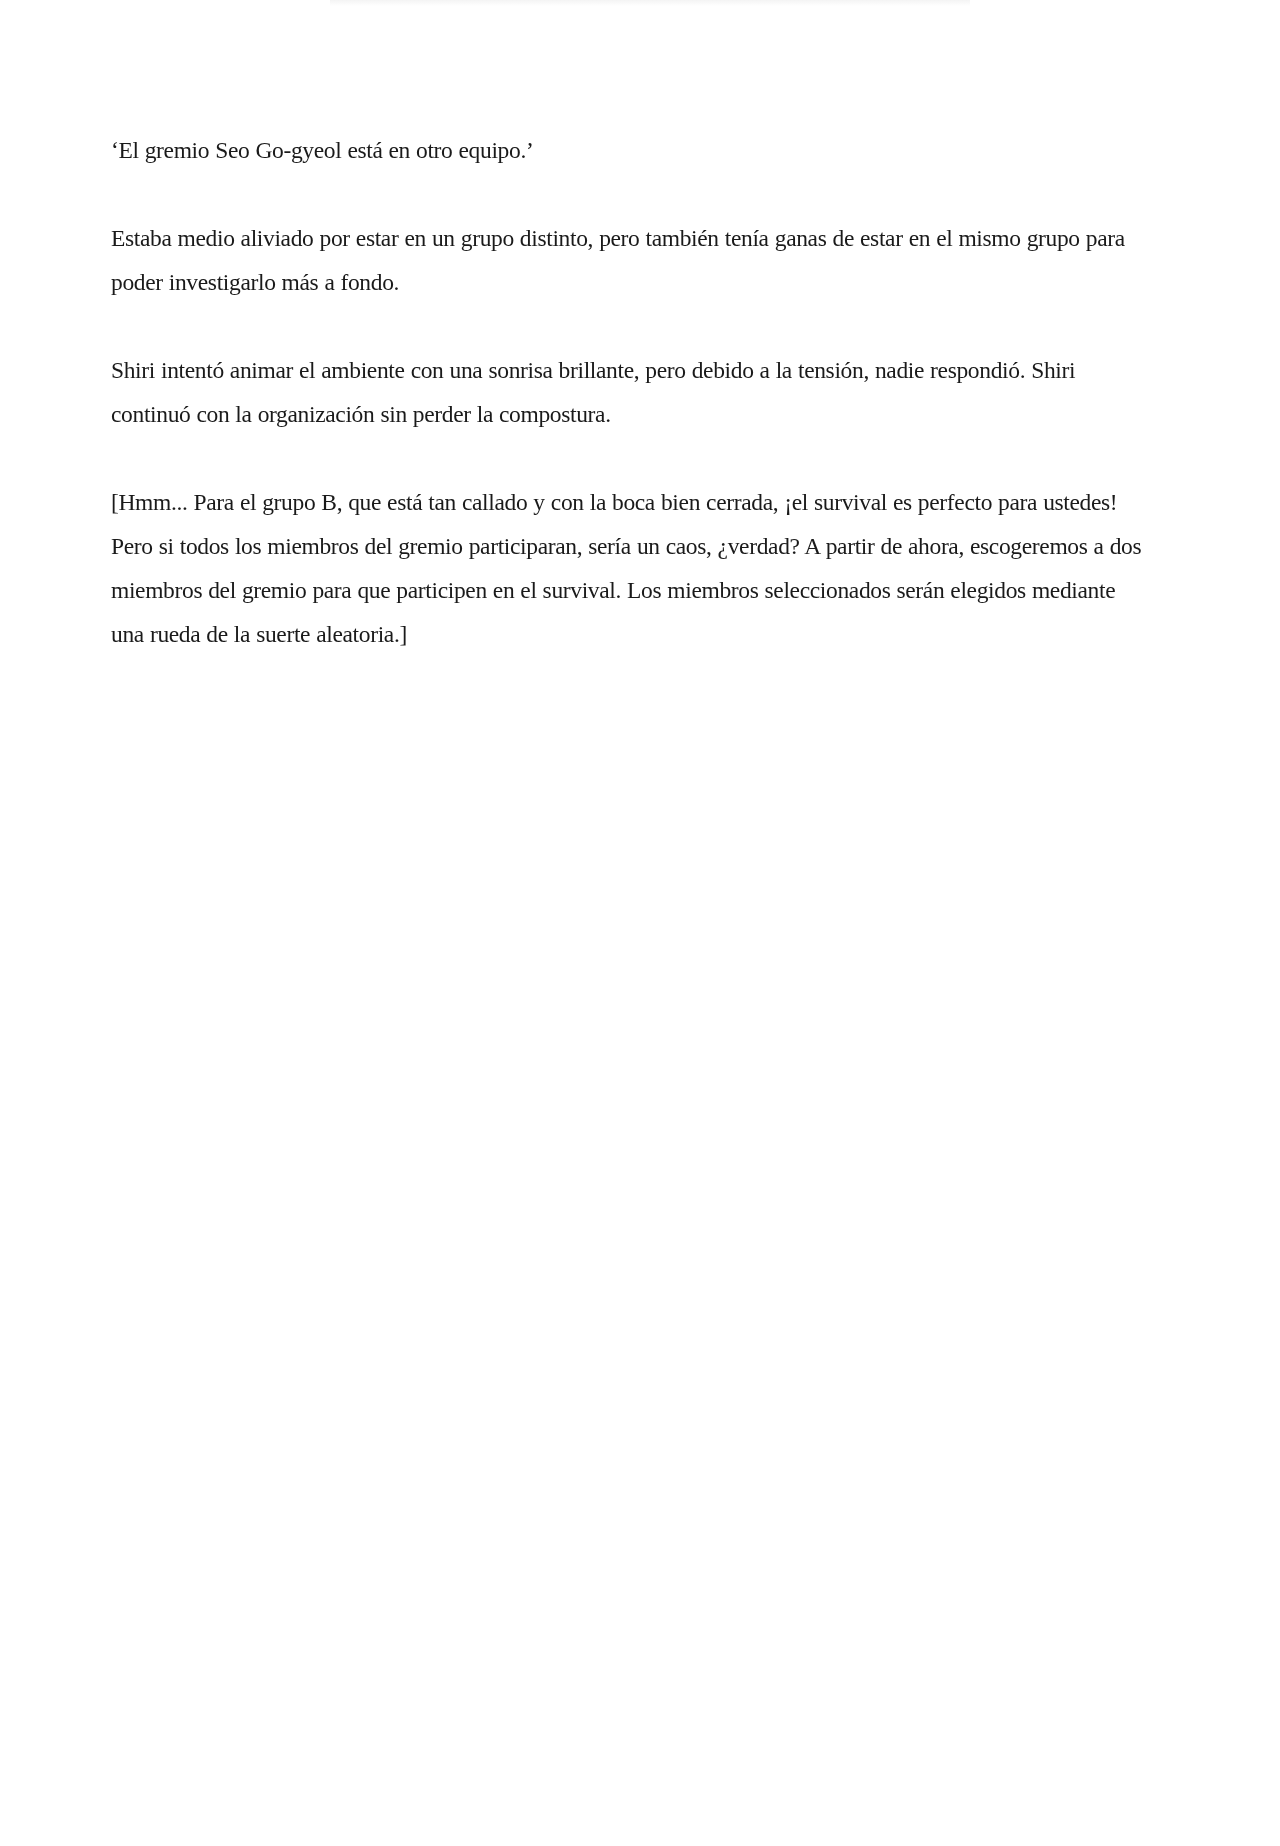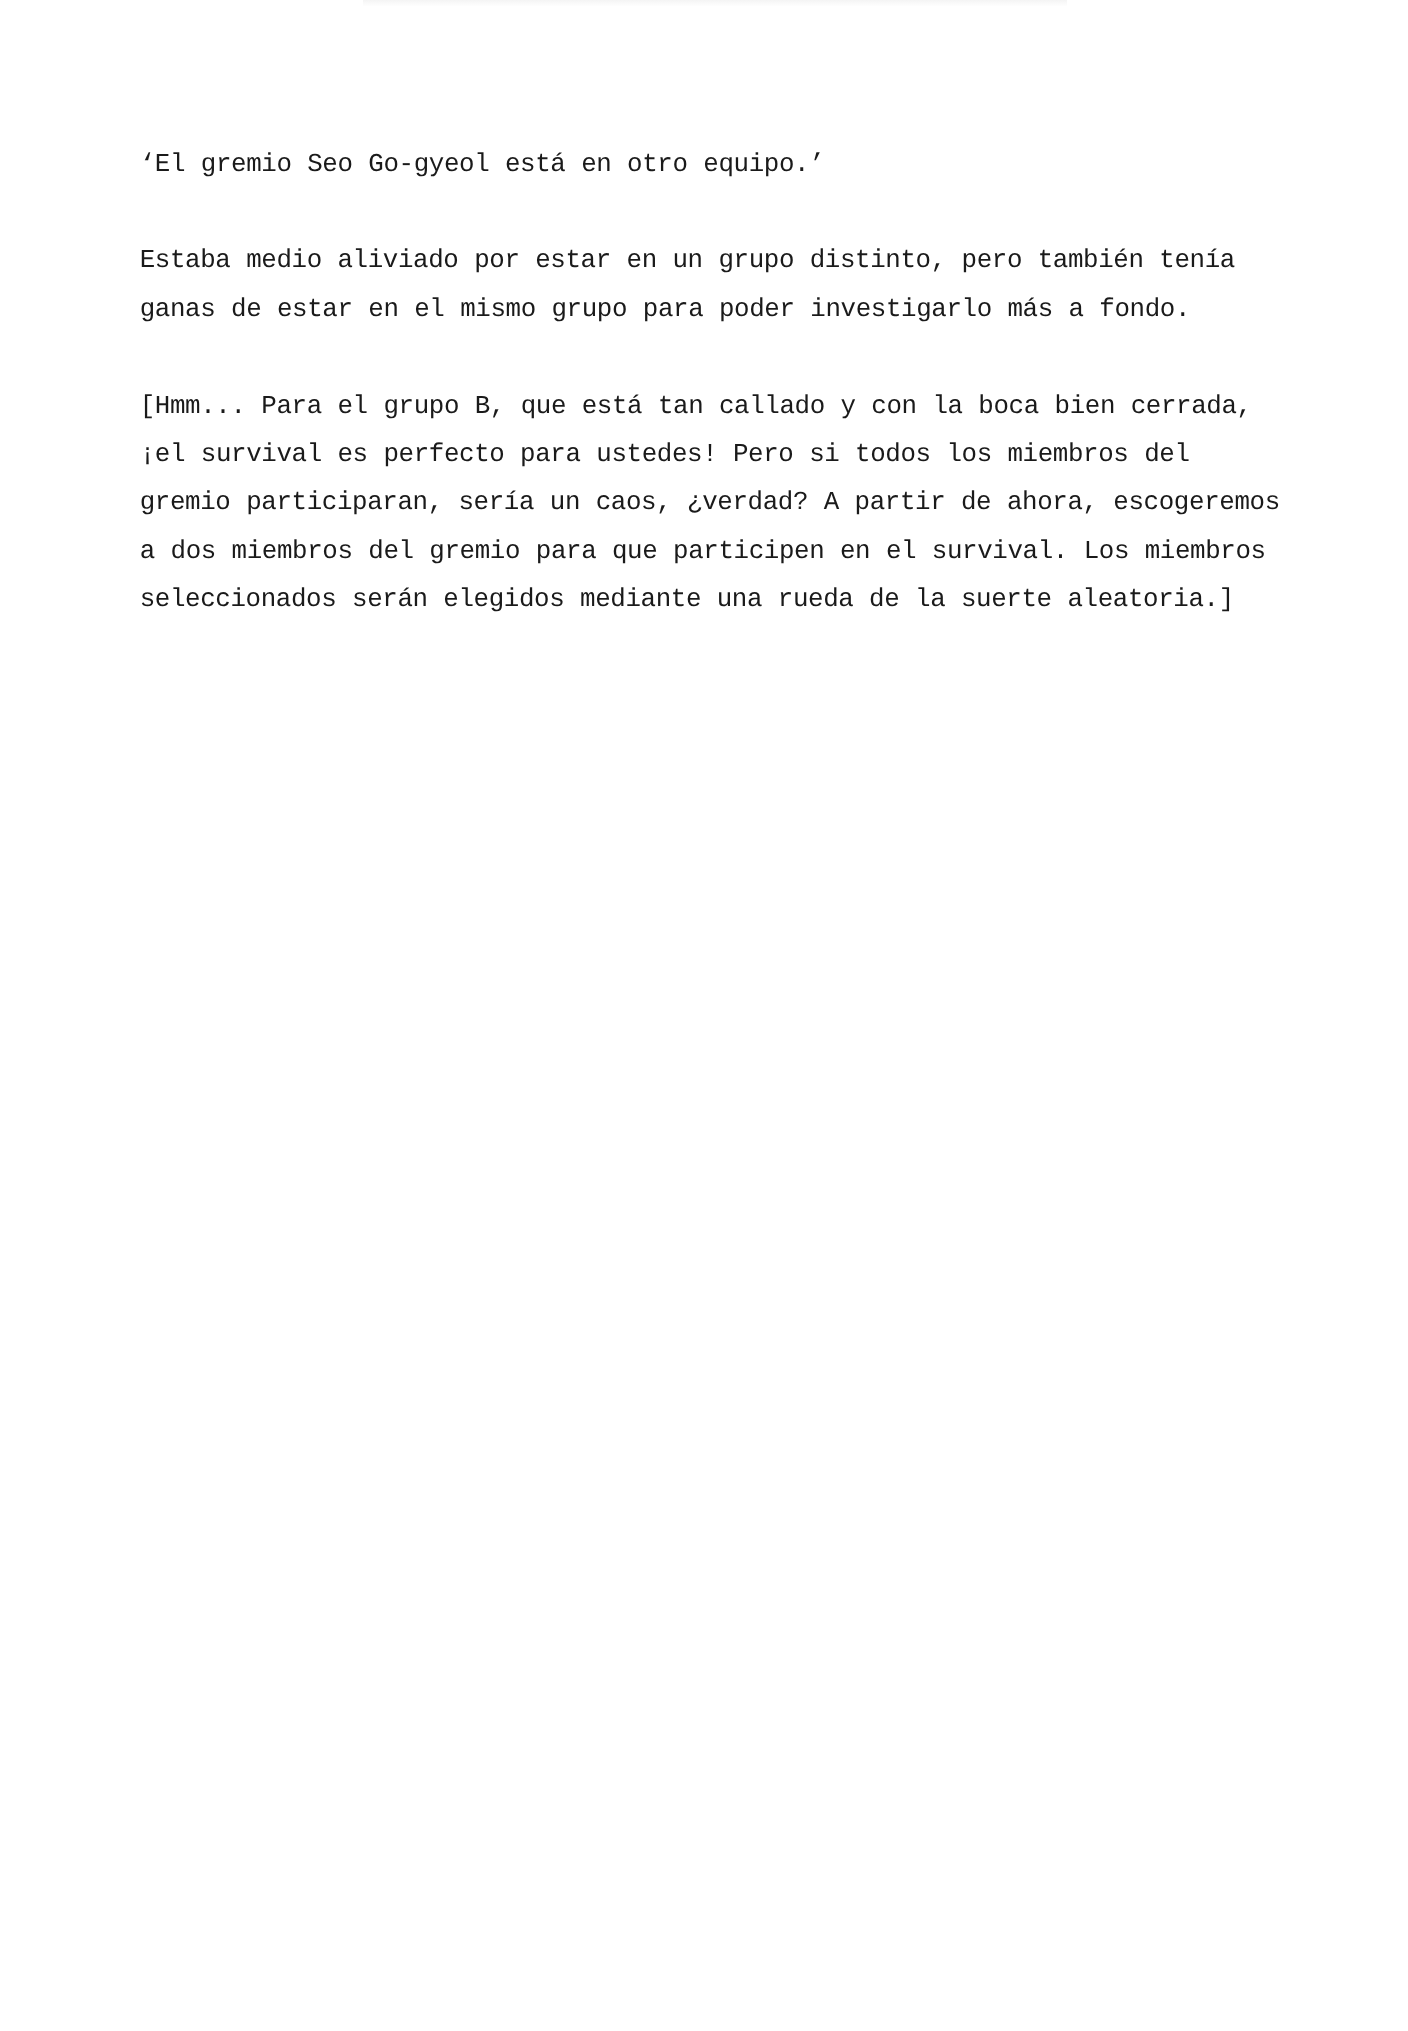--- a/index.html
+++ b/index.html
@@ -17,36 +17,37 @@
       position: absolute;
       top: 0;
       left: 330px;
       width: 640px;
       height: 6px;
       background: linear-gradient(to bottom, #f4f4f4, #ffffff);
     }
     .page {
       position: absolute;
       top: 128px;
-      left: 127px;
+      left: 111px;
       width: 1040px;
-      font-family: Liberation Mono, monospace;
+      font-family: Liberation Serif, serif;
       font-size: 23.5px;
       line-height: 44px;
       color: #1a1a1a;
       letter-spacing: -0.35px;
       word-spacing: 0.5px;
     }
     .page p {
       margin: 0 0 44px 0;
       padding: 0;
     }
   </style>
 </head>
 <body>
 
 <div class="top-shadow"></div>
 
 <main class="page">
   <p>‘El gremio Seo Go-gyeol está en otro equipo.’</p>
   <p>Estaba medio aliviado por estar en un grupo distinto, pero también tenía ganas de estar en el mismo grupo para poder investigarlo más a fondo.</p>
+  <p>Shiri intentó animar el ambiente con una sonrisa brillante, pero debido a la tensión, nadie respondió. Shiri continuó con la organización sin perder la compostura.</p>
   <p>[Hmm... Para el grupo B, que está tan callado y con la boca bien cerrada, ¡el survival es perfecto para ustedes! Pero si todos los miembros del gremio participaran, sería un caos, ¿verdad? A partir de ahora, escogeremos a dos miembros del gremio para que participen en el survival. Los miembros seleccionados serán elegidos mediante una rueda de la suerte aleatoria.]</p>
 </main>
 
 </body></html>

